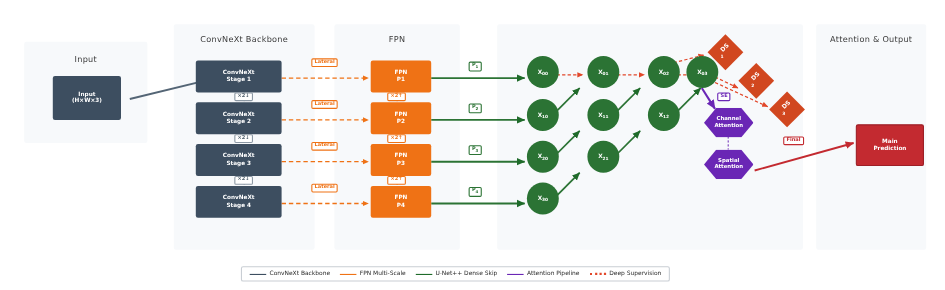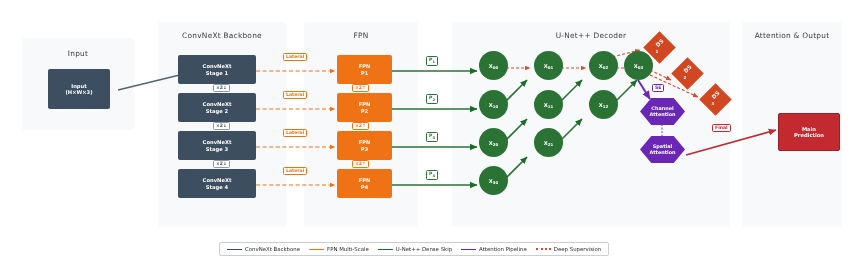--- a/index.html
+++ b/index.html
@@ -53,21 +53,20 @@
 
   <div class="panel" style="left:22px;top:38px;width:112px;height:92px;"></div>
   <div class="panel" style="left:158px;top:22px;width:128px;height:205px;"></div>
   <div class="panel" style="left:304px;top:22px;width:114px;height:205px;"></div>
   <div class="panel" style="left:452px;top:22px;width:278px;height:205px;"></div>
   <div class="panel" style="left:742px;top:22px;width:100px;height:205px;"></div>
 
   <div class="panel-title" style="left:22px;top:49px;width:112px;">Input</div>
   <div class="panel-title" style="left:158px;top:31px;width:128px;">ConvNeXt Backbone</div>
   <div class="panel-title" style="left:304px;top:31px;width:114px;">FPN</div>
-  <div class="panel-title" style="left:452px;top:31px;width:278px;">U-Net++ Decoder</div>
   <div class="panel-title" style="left:742px;top:31px;width:100px;">Attention &amp; Output</div>
 
   <svg>
     <defs>
       <marker id="ar-dark" viewBox="0 0 10 10" refX="8.5" refY="5" markerWidth="5" markerHeight="5" orient="auto-start-reverse">
         <path d="M0,1 L9,5 L0,9 z" fill="#3d4e60"></path>
       </marker>
       <marker id="ar-orange" viewBox="0 0 10 10" refX="8.5" refY="5" markerWidth="5" markerHeight="5" orient="auto-start-reverse">
         <path d="M0,1 L9,5 L0,9 z" fill="#ef7215"></path>
       </marker>

